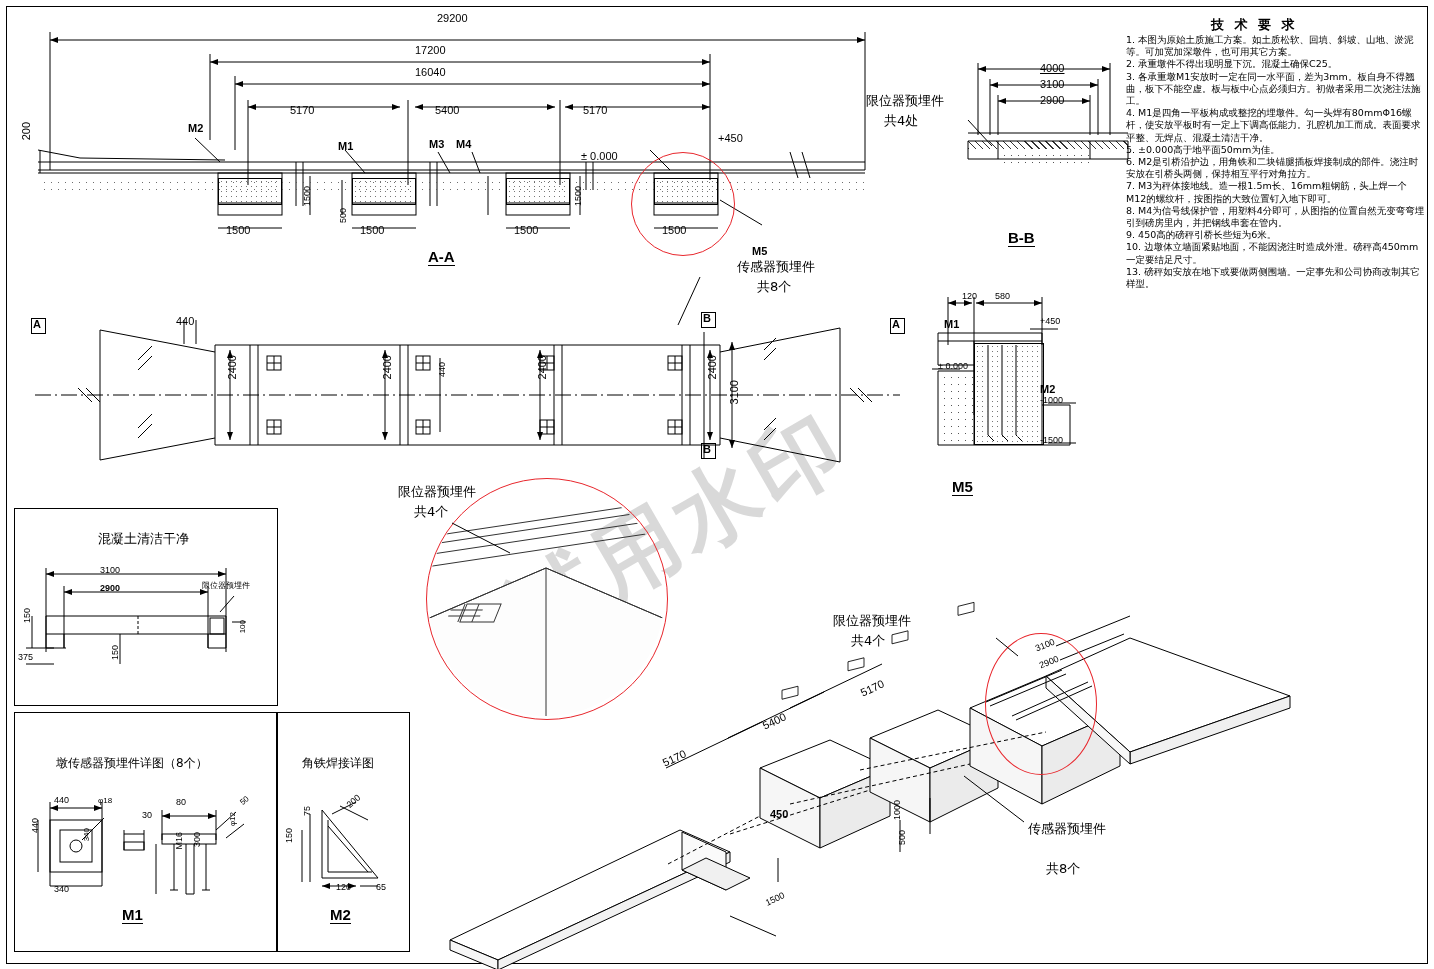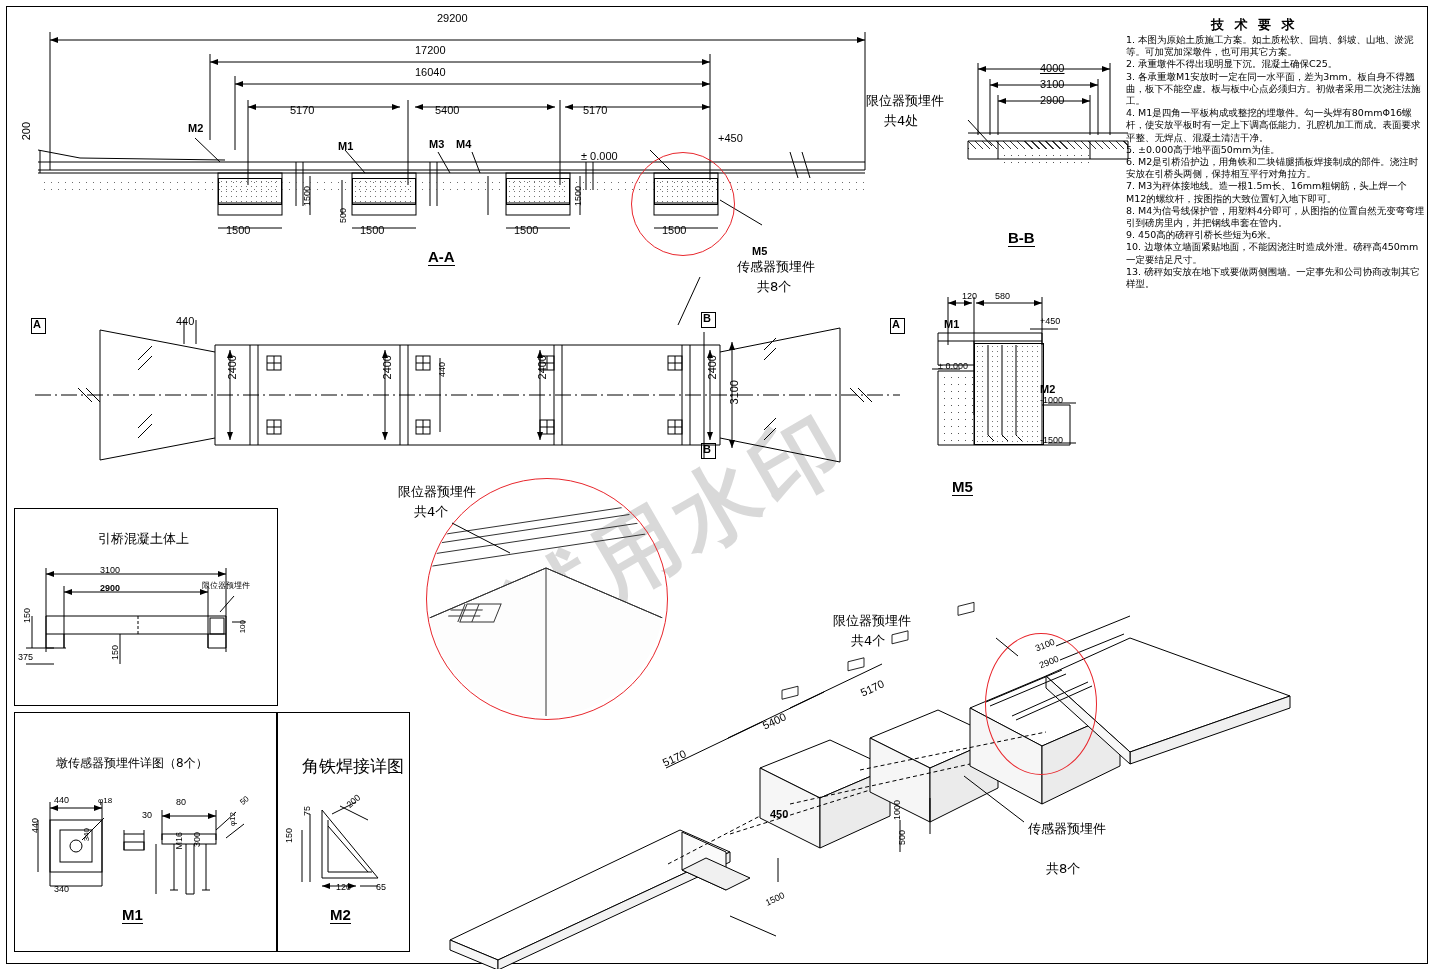--- a/index.html
+++ b/index.html
@@ -419,21 +419,21 @@
       <line x1="104" y1="126" x2="104" y2="144" transform="skewX(-22)"></line>
     </g>
   </svg>
   <svg width="150" height="80" style="left:390px;top:495px;">
     <line x1="62" y1="28" x2="120" y2="58" stroke="#000" stroke-width="1"></line>
   </svg>
   <div class="lbl cn" style="left:398px;top:483px;font-size:13px;">限位器预埋件</div>
   <div class="lbl cn" style="left:414px;top:503px;font-size:13px;">共4个</div>
 
   <div class="detailbox" style="left:14px;top:508px;width:262px;height:196px;"></div>
-  <div class="lbl cn" style="left:98px;top:530px;font-size:13px;">引桥混凝土体上</div>
+  <div class="lbl cn" style="left:98px;top:530px;font-size:13px;">混凝土清洁干净</div>
   <svg width="250" height="150" style="left:20px;top:552px;">
     <g stroke="#000" stroke-width="1" fill="none">
 
       <line x1="26" y1="22" x2="206" y2="22"></line>
       <line x1="26" y1="16" x2="26" y2="100"></line>
       <line x1="206" y1="16" x2="206" y2="100"></line>
 
       <line x1="44" y1="40" x2="188" y2="40"></line>
       <line x1="44" y1="34" x2="44" y2="96"></line>
       <line x1="188" y1="34" x2="188" y2="96"></line>
@@ -522,21 +522,21 @@
   <div class="lbl xs" style="left:98px;top:796px;">φ18</div>
   <div class="lbl sm" style="left:142px;top:810px;">30</div>
   <div class="lbl sm" style="left:176px;top:797px;">80</div>
   <div class="lbl vflip sm" style="left:192px;top:832px;">300</div>
   <div class="lbl vflip sm" style="left:174px;top:832px;">M16</div>
   <div class="lbl vflip xs" style="left:228px;top:812px;">φ12</div>
   <div class="lbl xs" style="left:240px;top:796px;transform:rotate(-40deg);">50</div>
   <div class="lbl b ul" style="left:122px;top:906px;font-size:15px;">M1</div>
 
   <div class="detailbox" style="left:276px;top:712px;width:132px;height:238px;"></div>
-  <div class="lbl cn" style="left:302px;top:755px;font-size:17px;">角铁焊接详图</div>
+  <div class="lbl cn" style="left:302px;top:755px;font-size:12px;">角铁焊接详图</div>
   <svg width="124" height="130" style="left:280px;top:790px;">
     <g stroke="#000" stroke-width="1" fill="none">
       <line x1="42" y1="20" x2="42" y2="88"></line>
       <line x1="42" y1="88" x2="98" y2="88"></line>
       <line x1="42" y1="20" x2="98" y2="88"></line>
       <line x1="48" y1="30" x2="48" y2="82"></line>
       <line x1="48" y1="82" x2="92" y2="82"></line>
       <line x1="48" y1="36" x2="88" y2="82"></line>
       <line x1="30" y1="24" x2="30" y2="92"></line>
       <line x1="22" y1="40" x2="22" y2="92"></line>

